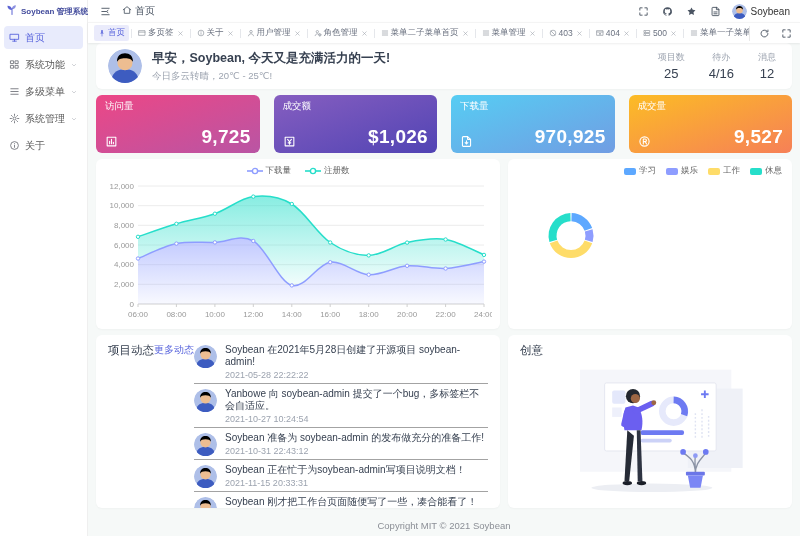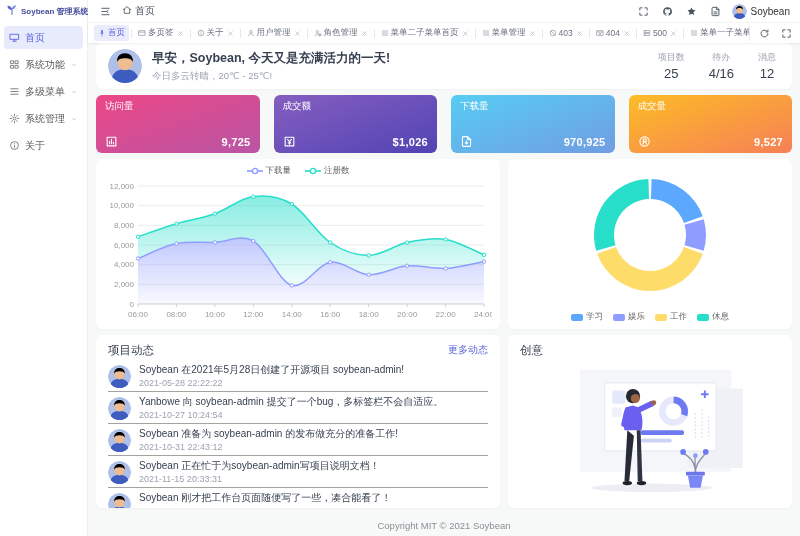--- a/index.html
+++ b/index.html
@@ -53,32 +53,32 @@
   .overview { display:flex; gap:24px; padding-right:4px; }
   .ov-item { text-align:center; }
   .ov-label { font-size:9px; color:#9ca3af; }
   .ov-value { font-size:13px; color:#374151; margin-top:2px; font-weight:500; }
 
   .stats-row { flex:none; height:58px; display:grid; grid-template-columns:repeat(4,1fr); gap:14px; }
   .stat-card { border-radius:6px; color:#fff; padding:5px 9px 5px; display:flex; flex-direction:column; justify-content:space-between; }
   .stat-label { font-size:9.5px; }
   .stat-bottom { display:flex; align-items:flex-end; justify-content:space-between; }
   .stat-bottom svg { width:13px; height:13px; }
-  .stat-value { font-size:11px; font-weight:bold; letter-spacing:.3px; }
+  .stat-value { font-size:19px; font-weight:bold; letter-spacing:.3px; }
 
   .charts-row { flex:none; height:170px; display:grid; grid-template-columns:404fr 284fr; gap:8px; }
   .chart-card { padding:5px 8px 2px; display:flex; flex-direction:column; min-width:0; }
   .line-legend { height:14px; flex:none; display:flex; justify-content:center; align-items:center; gap:14px; }
   .legend-item { display:flex; align-items:center; gap:3px; font-size:8.5px; color:#666; cursor:pointer; }
-  .pie-card { padding:4px 10px; display:flex; flex-direction:column; min-width:0; }
+  .pie-card { padding:4px 10px; display:flex; flex-direction:row; min-width:0; }
   .pie-legend { height:16px; flex:none; display:flex; justify-content:center; align-items:center; gap:10px; }
   .chip { width:12px; height:7px; border-radius:2px; flex:none; }
 
   .bottom-row { flex:1; min-height:0; display:grid; grid-template-columns:404fr 284fr; gap:8px; }
-  .news-card { padding:5px 12px 0; display:flex; flex-direction:column; min-height:0; }
+  .news-card { padding:5px 12px 0; display:flex; flex-direction:row; min-height:0; }
   .card-head { height:20px; flex:none; display:flex; align-items:center; justify-content:space-between; }
   .card-title { font-size:11.5px; color:#374151; }
   .more-link { font-size:10px; color:#5a66dd; cursor:pointer; }
   .news-list { flex:1; overflow:hidden; }
   .news-item { display:flex; gap:8px; align-items:flex-start; padding:4px 0 3px; border-bottom:1px solid #a3a3a3; }
   .news-item:last-child { border-bottom:none; }
   .avatar-news { width:23px; height:23px; border-radius:50%; overflow:hidden; flex:none; margin-top:1px; }
   .news-text { font-size:10px; color:#374151; line-height:1.2; }
   .news-time { font-size:9px; color:#9ca3af; margin-top:2px; }
   .creative-card { padding:5px 12px 2px; display:flex; flex-direction:column; min-height:0; }

